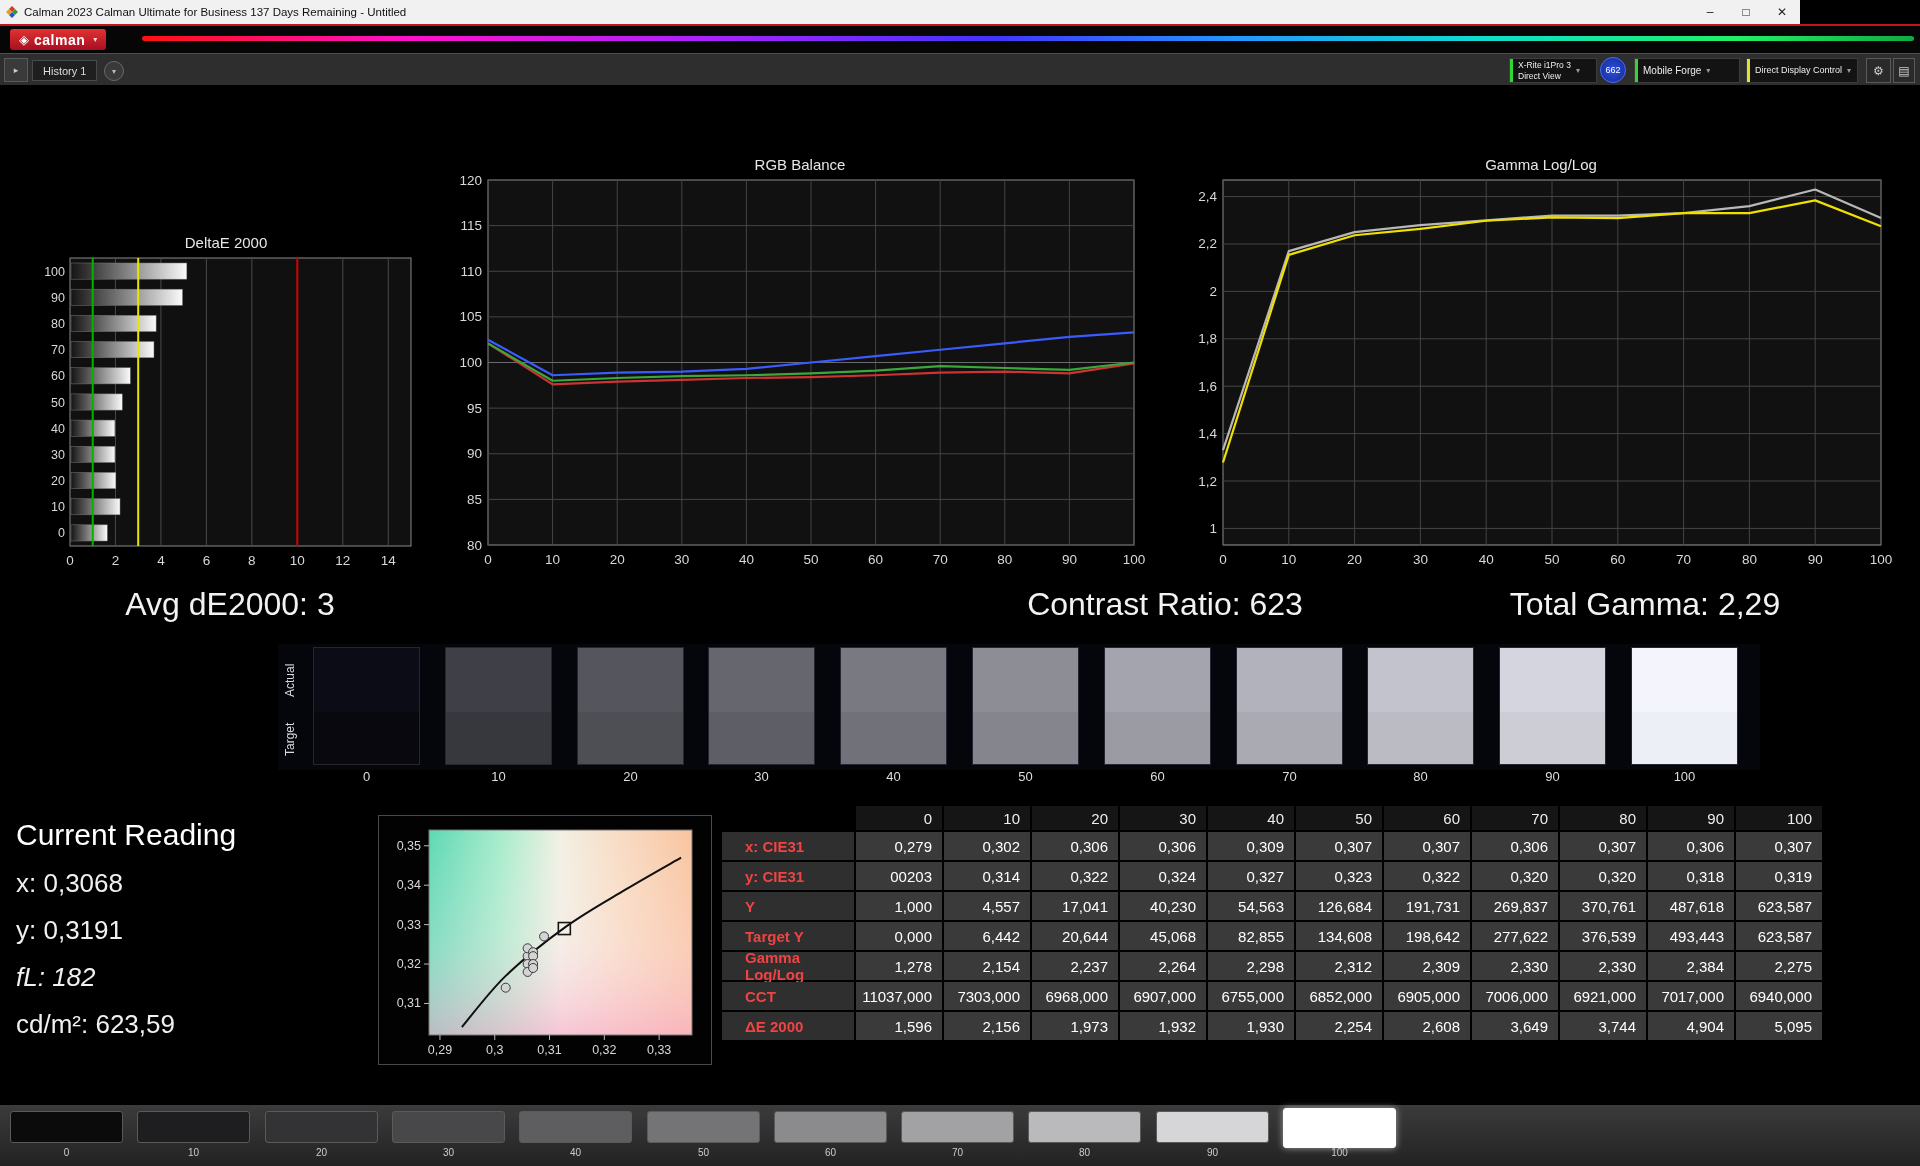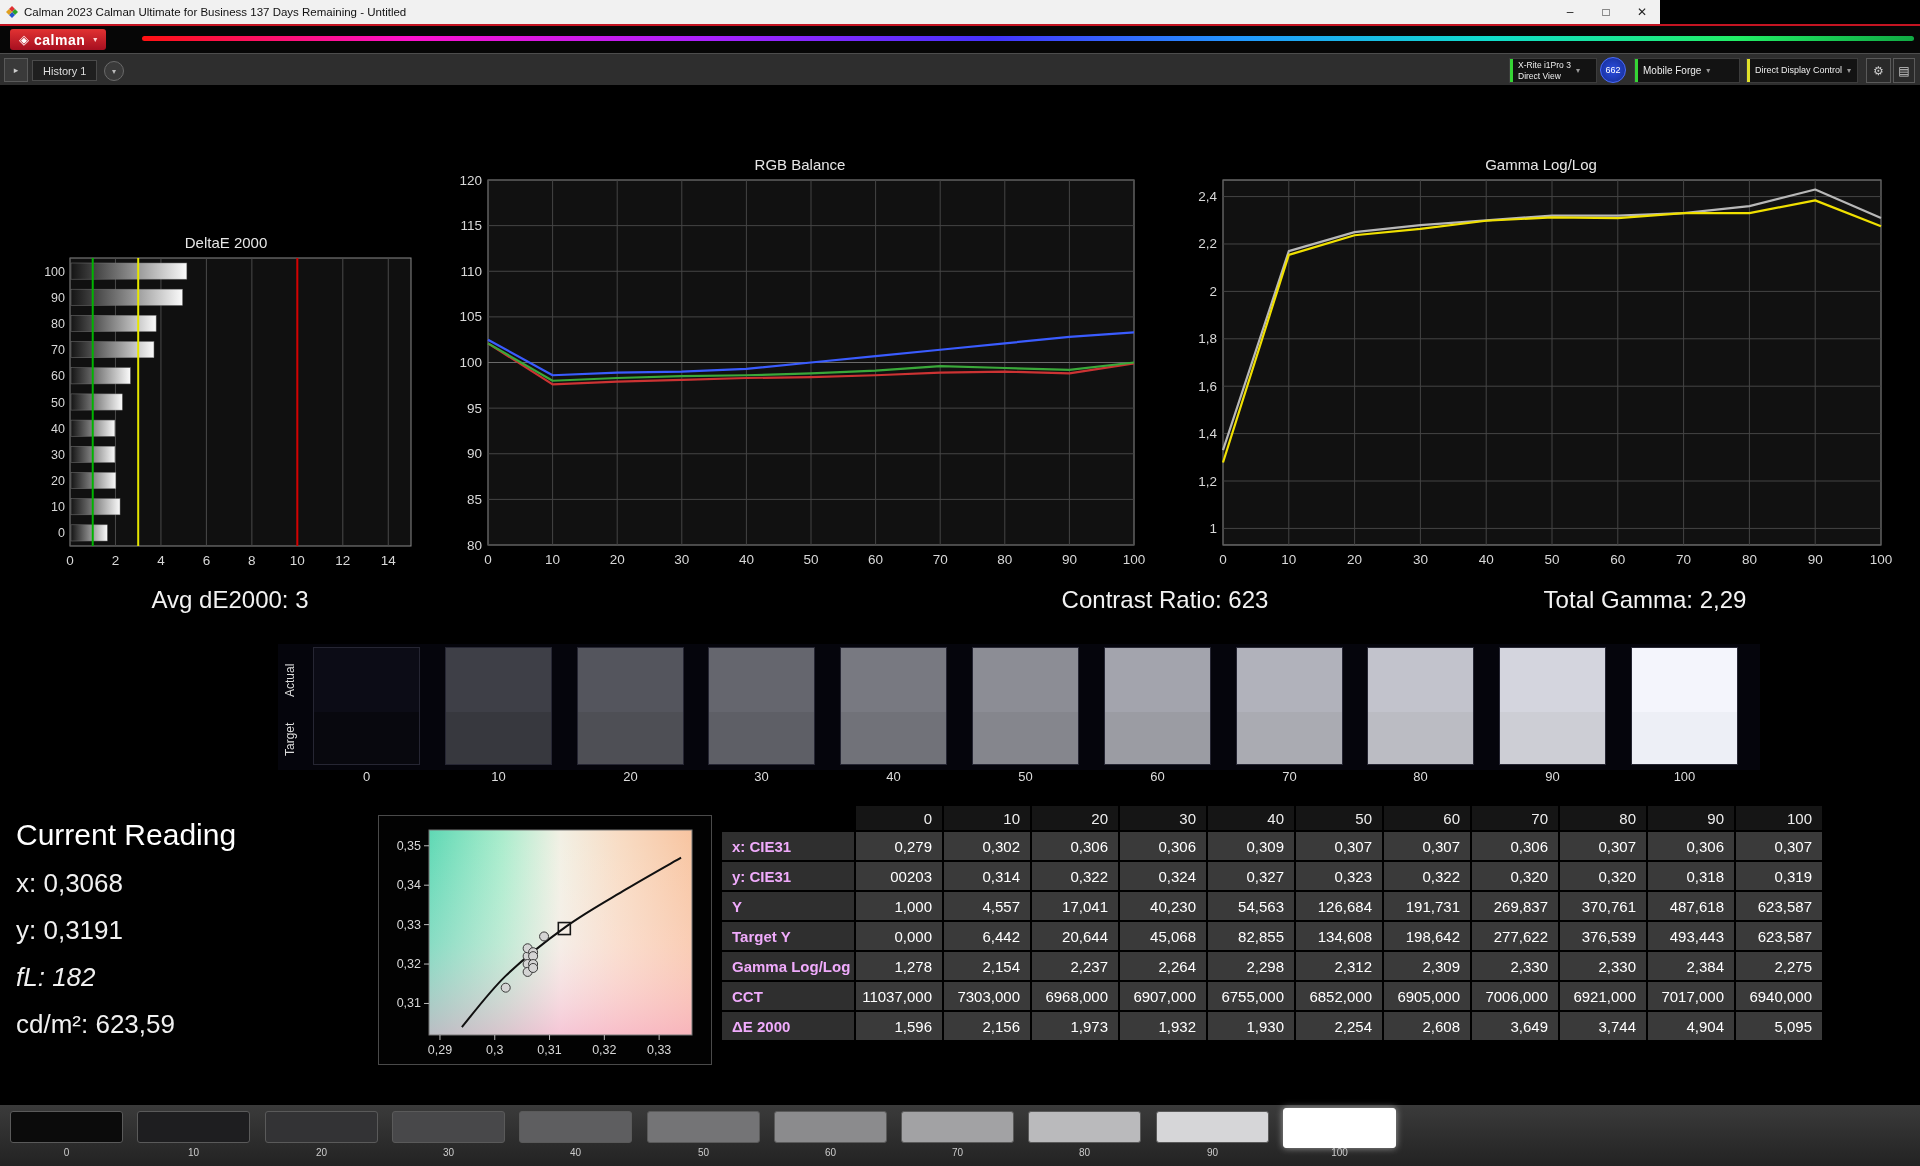--- a/index.html
+++ b/index.html
@@ -1,20 +1,20 @@
 <!DOCTYPE html>
 <html><head>
 <meta charset="utf-8">
 <style>
   html,body{margin:0;padding:0;background:#000;}
   body{width:1920px;height:1166px;overflow:hidden;font-family:"Liberation Sans",sans-serif;color:#fff;}
   #app{position:relative;width:1920px;height:1166px;background:#000;}
 
   
-  .titlebar{position:absolute;top:0;left:0;width:1660px;height:24px;background:#f1f1f1;display:flex;align-items:center;color:#111;}
+  .titlebar{position:absolute;top:0;left:0;width:1800px;height:24px;background:#f1f1f1;display:flex;align-items:center;color:#111;}
   .tb-icon{margin-left:6px;display:flex;align-items:center;}
   .tb-title{font-size:11.5px;margin-left:6px;white-space:nowrap;}
   .tb-controls{margin-left:auto;display:flex;height:100%;}
   .tb-btn{width:36px;height:100%;display:flex;align-items:center;justify-content:center;font-size:12px;color:#222;}
 
   
   .logobar{position:absolute;top:24px;left:0;width:1920px;height:29px;background:#060606;}
   .redline{position:absolute;top:0;left:0;width:1920px;height:2px;background:#c41422;}
   .brand{position:absolute;left:10px;top:5px;height:21px;background:linear-gradient(#e23232,#a60f20);border-radius:3px;display:flex;align-items:center;padding:0 9px;gap:5px;}
   .brand-glyph{font-size:13px;color:#fff;}
@@ -34,40 +34,40 @@
   .meter-chev{color:#999;font-size:8px;align-self:center;padding-right:4px;}
   .badge{position:absolute;left:1600px;top:3px;width:24px;height:24px;border-radius:50%;background:radial-gradient(#2b4ee0,#142a90);border:1px solid #4a6cff;color:#fff;font-size:9px;display:flex;align-items:center;justify-content:center;}
   .sq-btn{position:absolute;top:4px;width:23px;height:23px;background:#2a2a2a;border:1px solid #5a5a5a;color:#ccc;font-size:12px;display:flex;align-items:center;justify-content:center;}
 
   
   .page-title{position:absolute;left:28px;top:146px;font-size:44px;font-weight:normal;letter-spacing:1px;color:#fff;}
   .chart-title{position:absolute;font-size:15px;color:#e6e6e6;text-align:center;}
   #t-deltae{left:30px;width:392px;top:234px;}
   #t-rgb{left:450px;width:700px;top:156px;text-align:center;}
   #t-gamma{left:1185px;width:712px;top:156px;}
-  .stat{position:absolute;top:586px;font-size:24px;color:#f2f2f2;text-align:center;}
+  .stat{position:absolute;top:586px;font-size:32px;color:#f2f2f2;text-align:center;}
 
   
   .swatch-panel-bg{position:absolute;left:278px;top:644px;width:1482px;height:126px;background:#05050c;}
   .rot-label{position:absolute;left:283px;width:16px;font-size:12px;color:#ddd;writing-mode:vertical-rl;transform:rotate(180deg);text-align:center;}
   .swatch{position:absolute;top:647px;width:107px;height:118px;border:1px solid #262633;box-sizing:border-box;}
   .sw-a{width:100%;height:55%;}
   .sw-t{width:100%;height:45%;}
   .sw-label{position:absolute;top:769px;width:107px;text-align:center;font-size:13px;color:#ddd;}
 
   
   .cr-title{position:absolute;left:16px;top:818px;font-size:30px;color:#fff;}
   .cr-line{position:absolute;left:16px;font-size:26px;color:#f0f0f0;}
   .cie-panel{position:absolute;left:378px;top:815px;width:334px;height:250px;background:#020202;border:1px solid #4a4a4a;box-sizing:border-box;}
 
   
   #data-table{position:absolute;left:722px;top:806px;display:grid;grid-template-columns:132px repeat(11,86px);gap:2px;}
   .th{height:24px;background:#151515;color:#eee;font-size:15px;display:flex;align-items:center;justify-content:flex-end;padding-right:10px;box-sizing:border-box;}
   .th.first{background:transparent;}
-  .tl{height:28px;background:#2f2f2f;color:#f0abfc;font-size:15px;font-weight:bold;display:flex;align-items:center;padding-left:10px;box-sizing:border-box;}
+  .tl{height:28px;background:#2f2f2f;color:#ef4444;font-size:15px;font-weight:bold;display:flex;align-items:center;padding-left:23px;box-sizing:border-box;}
   .td{height:28px;background:#3a3a3a;color:#fff;font-size:15px;display:flex;align-items:center;justify-content:flex-end;padding-right:10px;box-sizing:border-box;}
 
   
   .bottombar{position:absolute;left:0;top:1104px;width:1920px;height:62px;background:linear-gradient(#3b3b3b,#222);border-top:1px solid #000;}
   .patch{position:absolute;top:6px;width:113px;height:32px;border:1px solid #5a5a5a;border-radius:3px;box-sizing:border-box;}
   .patch.sel{top:3px;height:40px;border-color:#fff;box-shadow:0 0 7px rgba(255,255,255,.55);}
   .patch-label{position:absolute;top:42px;width:113px;text-align:center;font-size:10px;color:#ccc;}
 </style>
 </head>
 <body>

